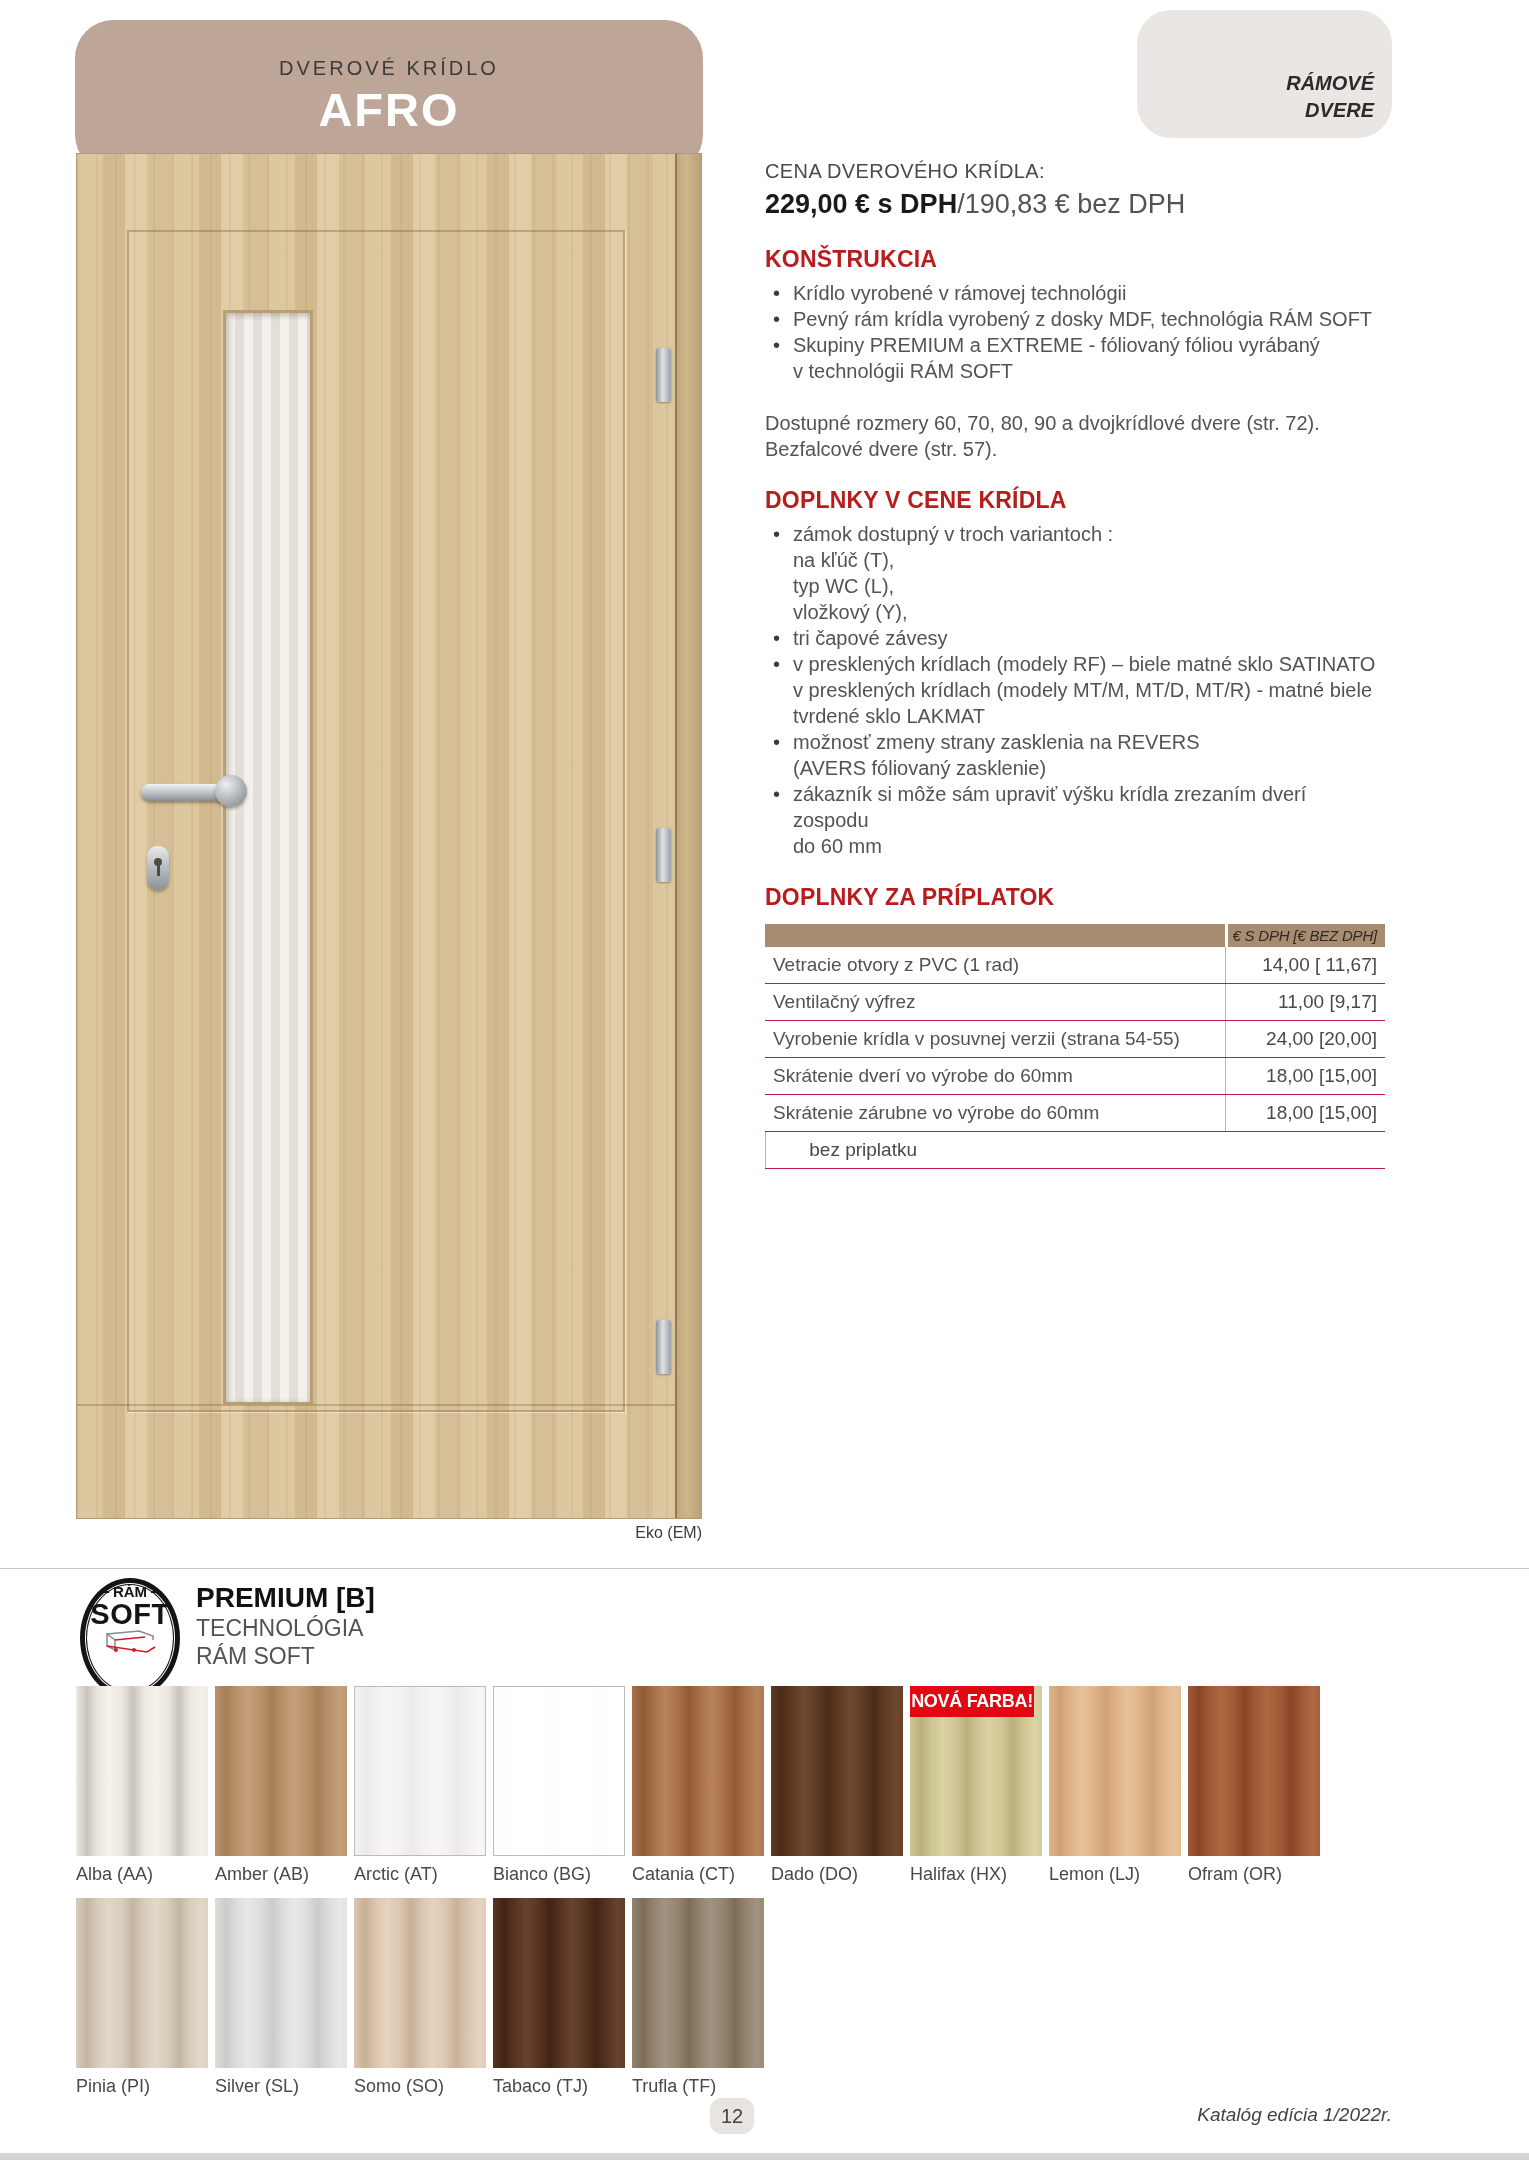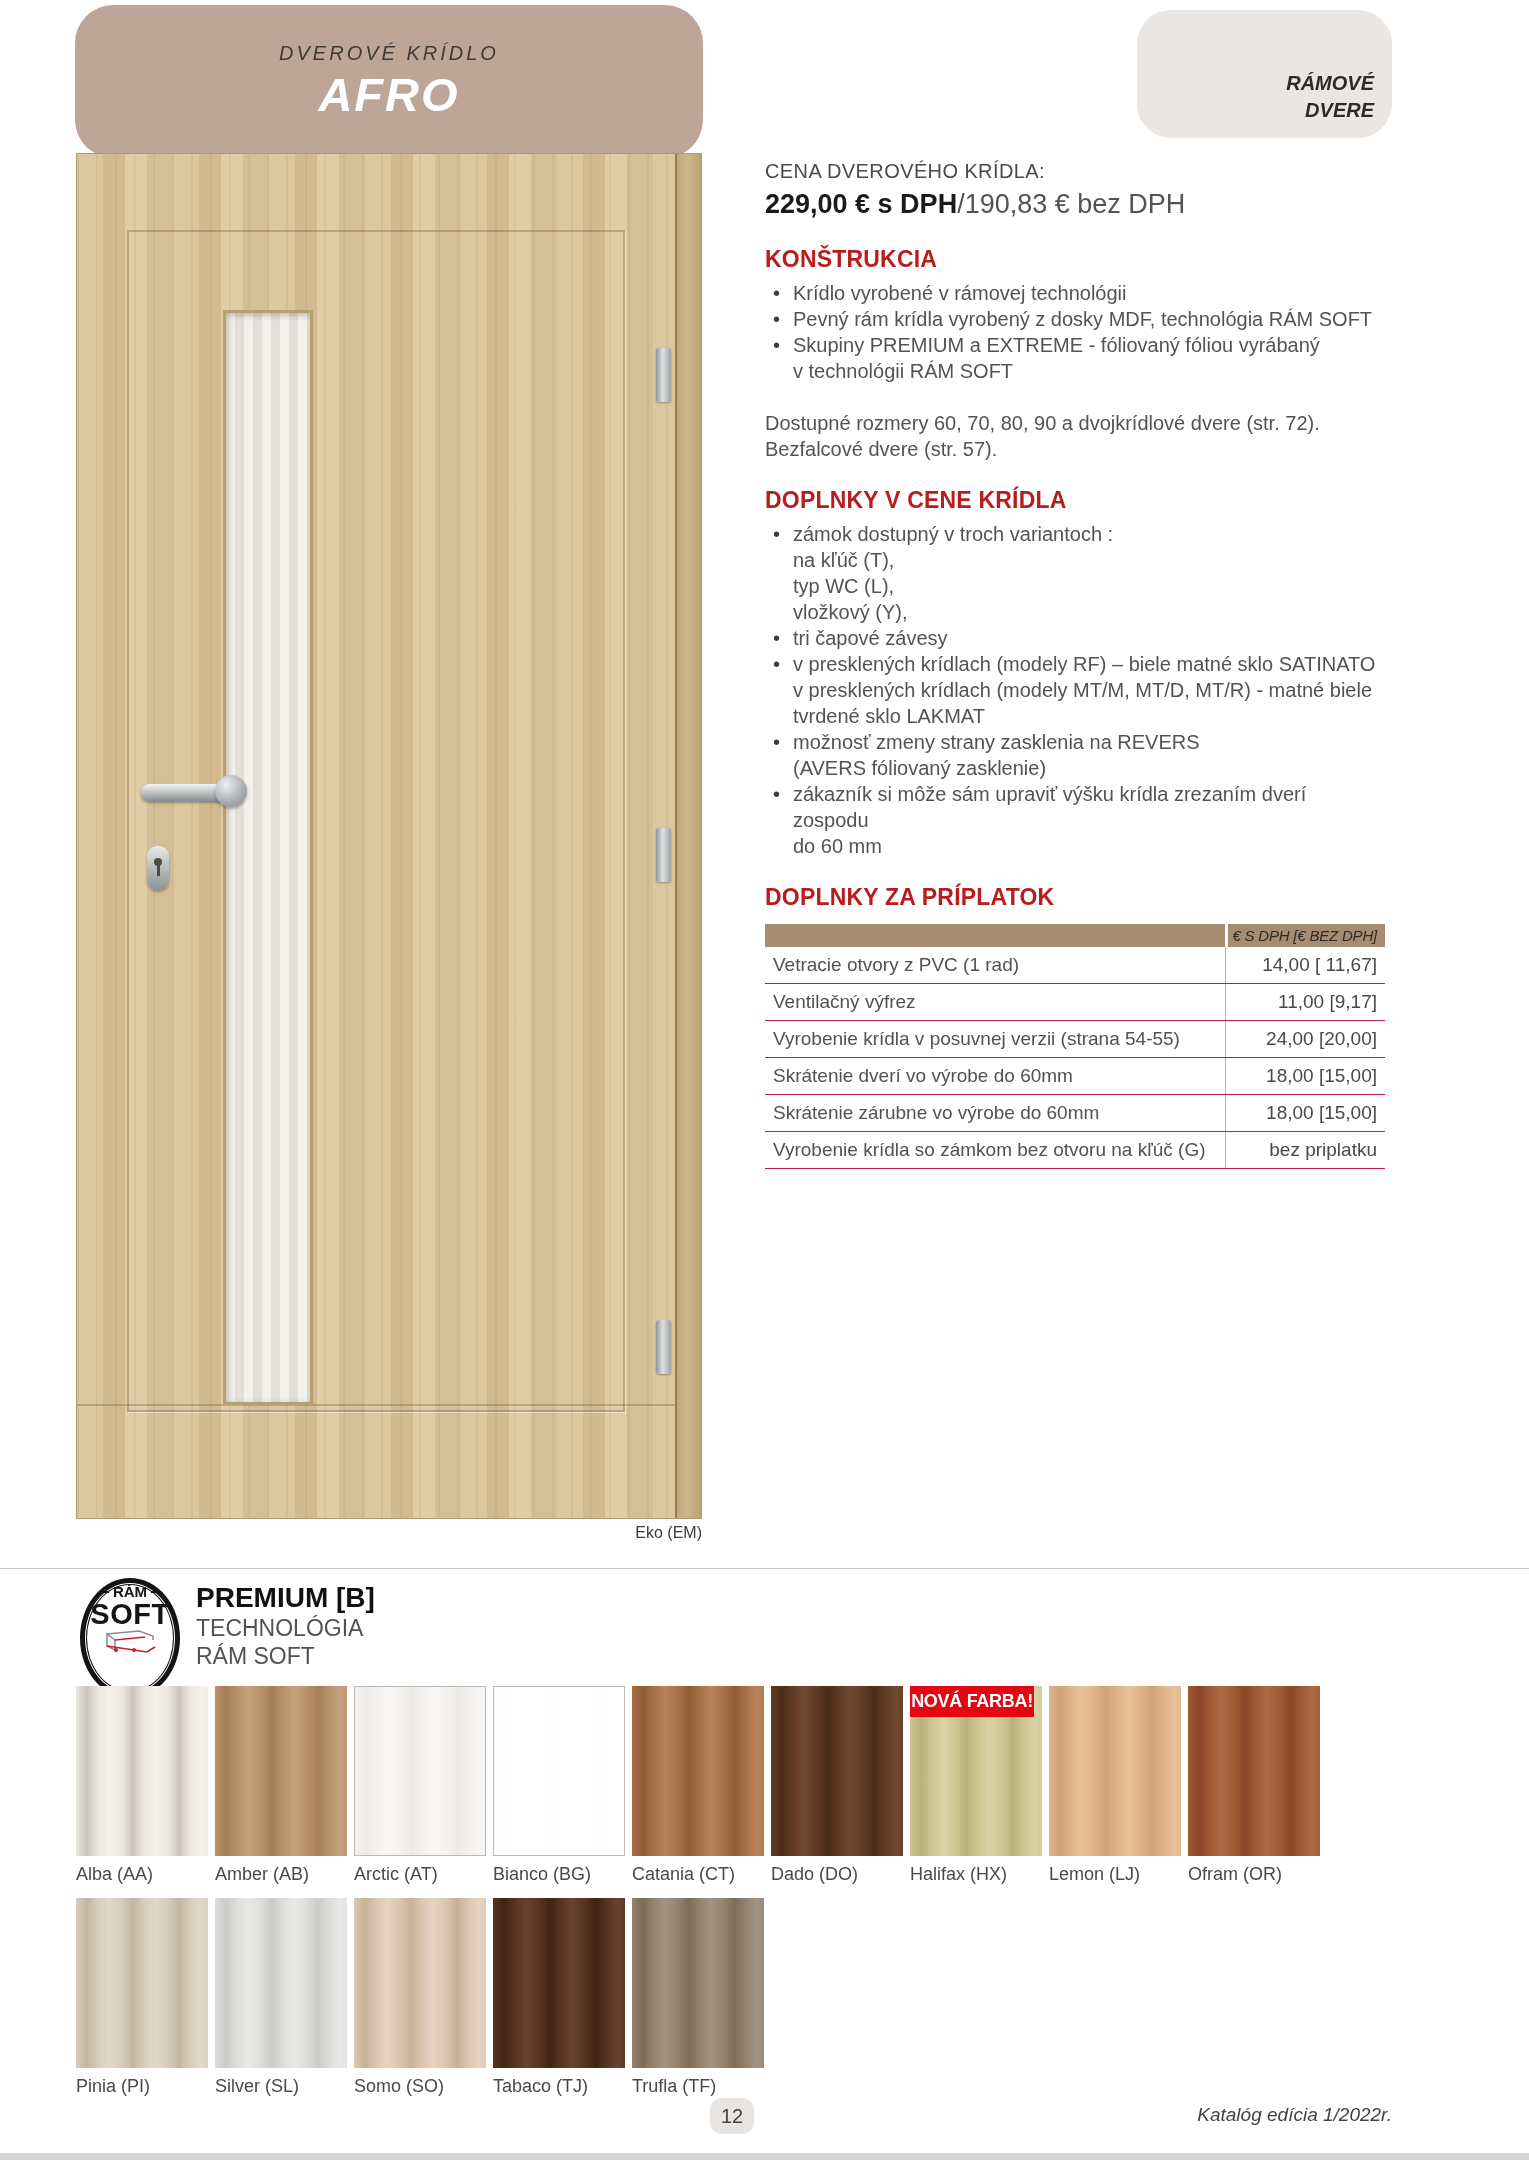--- a/index.html
+++ b/index.html
@@ -1,21 +1,21 @@
 <!DOCTYPE html>
 <html><head>
 <meta charset="utf-8">
 <style>
   html,body{margin:0;padding:0;background:#fff;}
   .page{position:relative;width:1529px;height:2160px;background:#fff;overflow:hidden;
         font-family:"Liberation Sans",sans-serif;color:#4c4a47;}
 
   
-  .hdr-left{position:absolute;left:75px;top:5px;width:628px;height:153px;border-radius:38px;
-            display:flex;flex-direction:column;align-items:center;justify-content:center;font-style:italic;}
+  .hdr-left{position:absolute;left:75px;top:20px;width:628px;height:153px;border-radius:38px;
+            display:flex;flex-direction:column;align-items:center;justify-content:center;}
   .hdr-kicker{font-size:20px;letter-spacing:3px;color:#3d3b38;}
   .hdr-title{font-size:47px;font-weight:bold;color:#ffffff;letter-spacing:2px;margin-top:2px;}
   .hdr-right{position:absolute;left:1137px;top:10px;width:255px;height:128px;border-radius:34px;
              display:flex;flex-direction:column;justify-content:flex-end;align-items:flex-end;
              padding:0 18px 14px 0;box-sizing:border-box;}
   .hdr-right div{font-size:20px;font-weight:bold;font-style:italic;color:#2c2b29;line-height:27px;}
 
   
   .door{position:absolute;left:76px;top:153px;width:626px;height:1366px;
         border:1px solid #b09a74;box-sizing:border-box;
@@ -196,21 +196,20 @@
       </div>
       <div class="pt-row">
         <div class="pt-label">Skrátenie dverí vo výrobe do 60mm</div>
         <div class="pt-price">18,00 [15,00]</div>
       </div>
       <div class="pt-row">
         <div class="pt-label">Skrátenie zárubne vo výrobe do 60mm</div>
         <div class="pt-price">18,00 [15,00]</div>
       </div>
       <div class="pt-row">
-        <div class="pt-label">Vyrobenie krídla so zámkom  bez otvoru na kľúč (G)</div>
         <div class="pt-price">bez priplatku</div>
       </div>
     </div>
   </div>
 
   <div class="divider"></div>
 
   <div class="logo">
     <div class="logo-inner"></div>
     <div class="logo-top">

